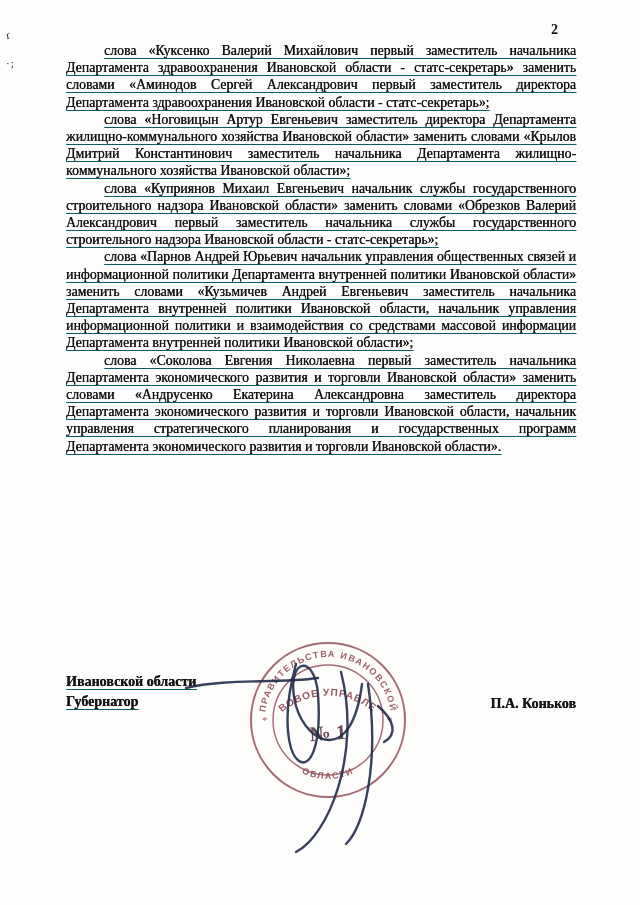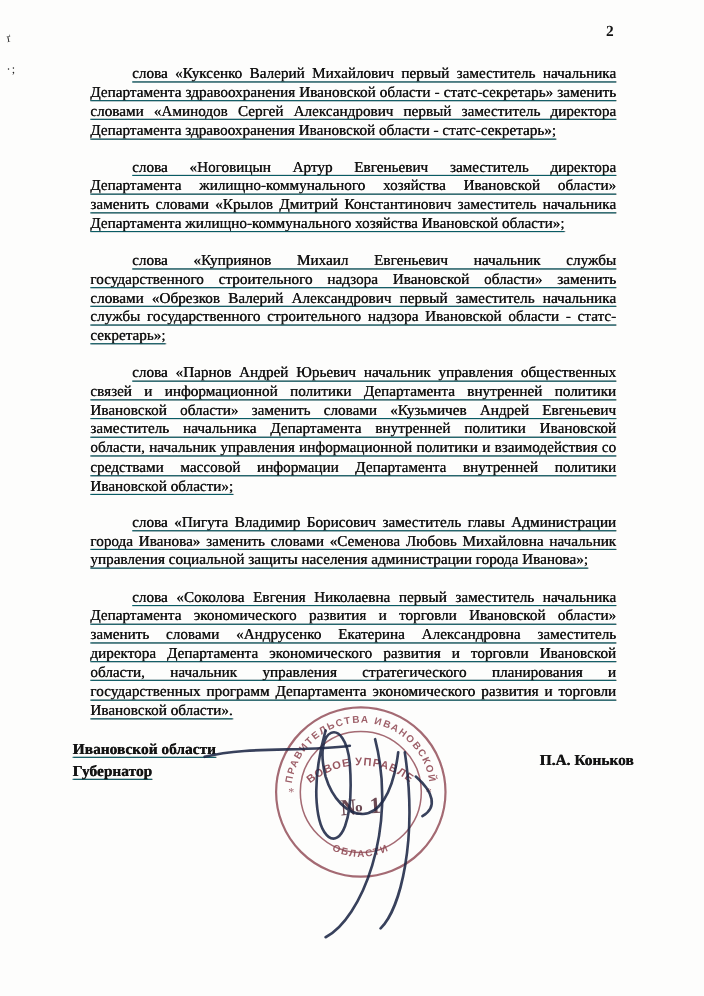--- a/index.html
+++ b/index.html
@@ -18,40 +18,40 @@
     position:absolute;top:22px;right:82px;
     font-size:14px;font-weight:bold;
   }
   .content{
     position:absolute;left:66px;right:64px;top:42px;
     font-size:13.8px;line-height:17.2px;
     text-align:justify;
     text-shadow:0.35px 0 0 currentColor;
   }
   .para{
-    margin:16px;text-indent:38px;
+    margin:0;text-indent:38px;
     text-decoration:underline;
     text-decoration-color:rgba(0,150,165,0.55);
     text-decoration-thickness:1px;
     text-underline-offset:3px;
   }
   .sig-row{
     position:absolute;left:66px;right:64px;top:672px;
     display:flex;justify-content:space-between;align-items:flex-start;
     font-size:14px;font-weight:bold;
     text-shadow:0.35px 0 0 currentColor;
   }
   .sig-left div{
     text-decoration:underline;
     text-decoration-color:rgba(0,150,165,0.55);
     text-decoration-thickness:1px;
     text-underline-offset:3px;
     line-height:20px;
   }
-  .sig-right{margin-top:12px;}
+  .sig-right{margin-top:24px;}
   .stamp{
     position:absolute;left:178px;top:622px;
     pointer-events:none;
   }
   .stamp-ink circle{fill:none;stroke:#8d4550;stroke-width:2;opacity:0.8;}
   .stamp-ink circle.inner{stroke-width:1.4;}
   .stamp-ring-text{font-size:9px;letter-spacing:1.5px;fill:#8d4550;opacity:0.85;
     font-family:"Liberation Sans","DejaVu Sans",sans-serif;font-weight:bold;}
   .stamp-inner-text{font-size:10px;letter-spacing:1px;fill:#8d4550;opacity:0.9;
     font-family:"Liberation Sans","DejaVu Sans",sans-serif;font-weight:bold;}
@@ -68,21 +68,20 @@
   <div class="corner-mark mark1">ґ</div>
   <div class="corner-mark mark2">·;</div>
 
   <div class="page-number">2</div>
 
   <div class="content">
     <p class="para">слова «Куксенко Валерий Михайлович первый заместитель начальника Департамента здравоохранения Ивановской области - статс-секретарь» заменить словами «Аминодов Сергей Александрович первый заместитель директора Департамента здравоохранения Ивановской области - статс-секретарь»;</p>
     <p class="para">слова «Ноговицын Артур Евгеньевич заместитель директора Департамента жилищно-коммунального хозяйства Ивановской области» заменить словами «Крылов Дмитрий Константинович заместитель начальника Департамента жилищно-коммунального хозяйства Ивановской области»;</p>
     <p class="para">слова «Куприянов Михаил Евгеньевич начальник службы государственного строительного надзора Ивановской области» заменить словами «Обрезков Валерий Александрович первый заместитель начальника службы государственного строительного надзора Ивановской области - статс-секретарь»;</p>
     <p class="para">слова «Парнов Андрей Юрьевич начальник управления общественных связей и информационной политики Департамента внутренней политики Ивановской области» заменить словами «Кузьмичев Андрей Евгеньевич заместитель начальника Департамента внутренней политики Ивановской области, начальник управления информационной политики и взаимодействия со средствами массовой информации Департамента внутренней политики Ивановской области»;</p>
-    <p class="para">слова «Пигута Владимир Борисович заместитель главы Администрации города Иванова» заменить словами «Семенова Любовь Михайловна начальник управления социальной защиты населения администрации города Иванова»;</p>
     <p class="para">слова «Соколова Евгения Николаевна первый заместитель начальника Департамента экономического развития и торговли Ивановской области» заменить словами «Андрусенко Екатерина Александровна заместитель директора Департамента экономического развития и торговли Ивановской области, начальник управления стратегического планирования и государственных программ Департамента экономического развития и торговли Ивановской области».</p>
   </div>
 
   <div class="sig-row">
     <div class="sig-left">
       <div>Ивановской области</div>
       <div>Губернатор</div>
     </div>
     <div class="sig-right">П.А. Коньков</div>
   </div>

